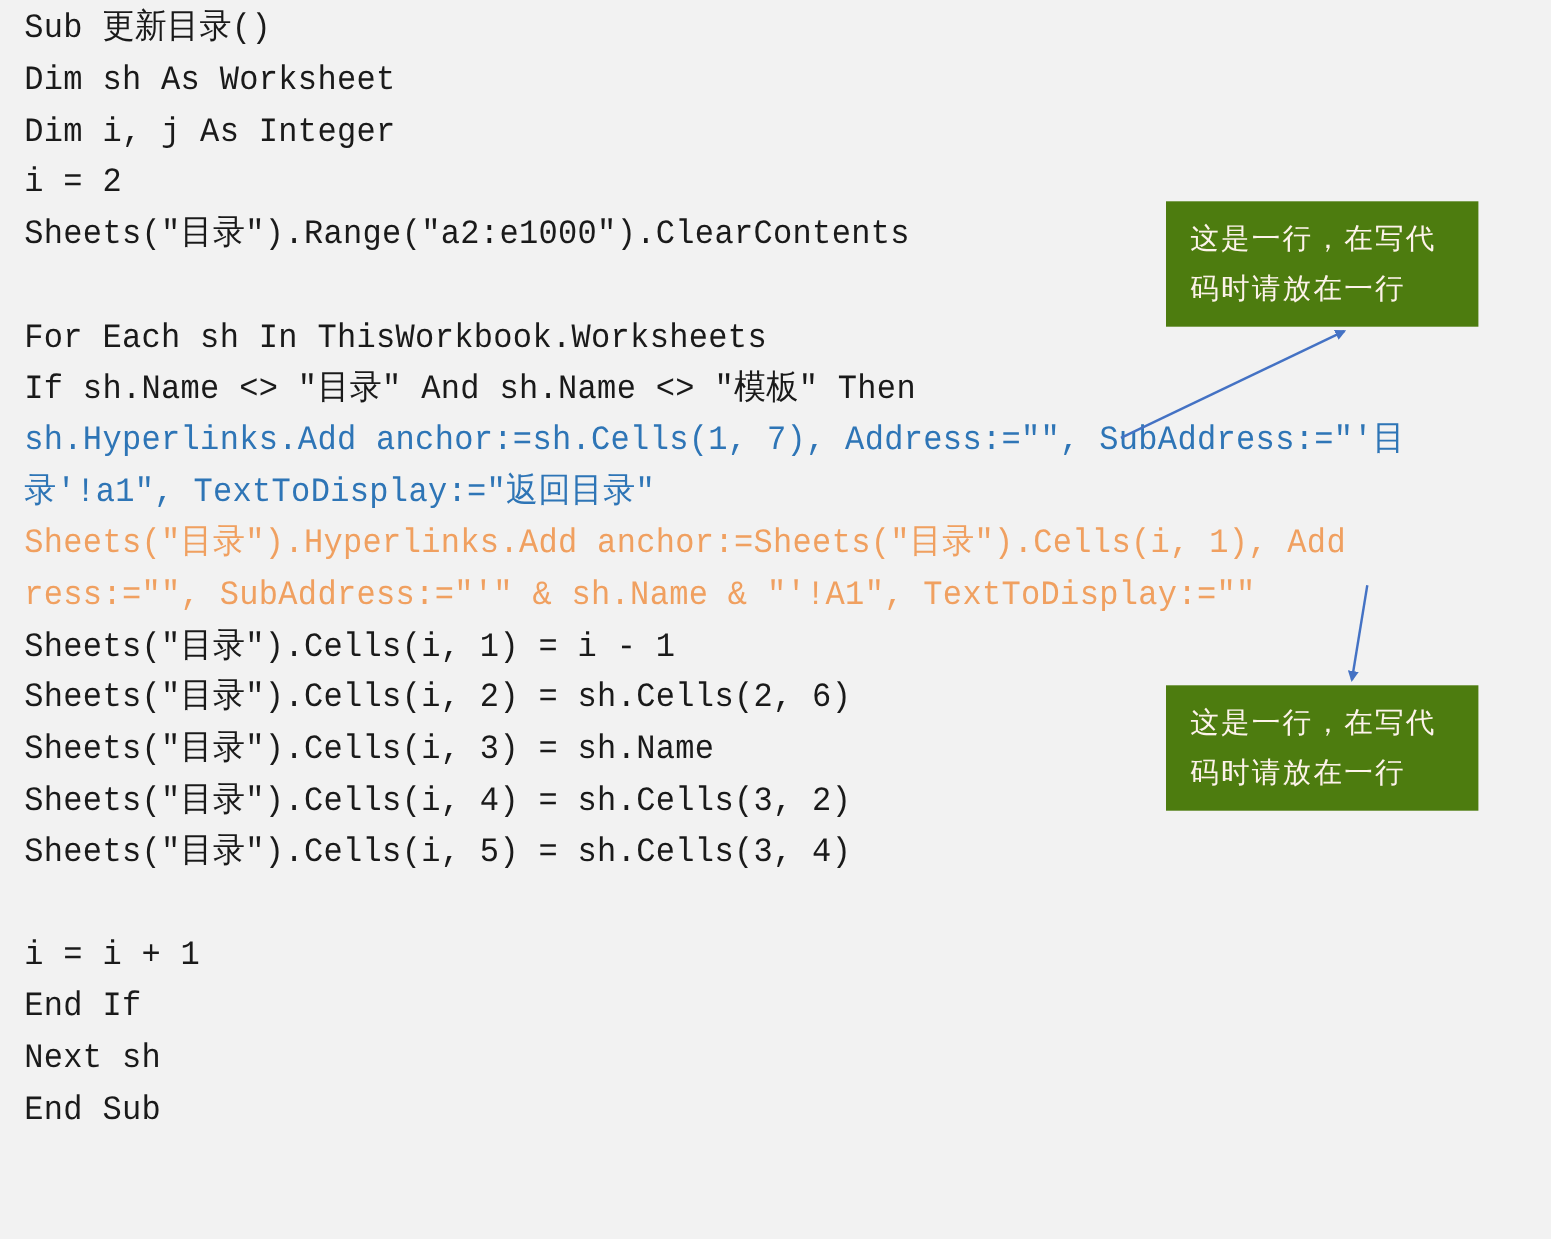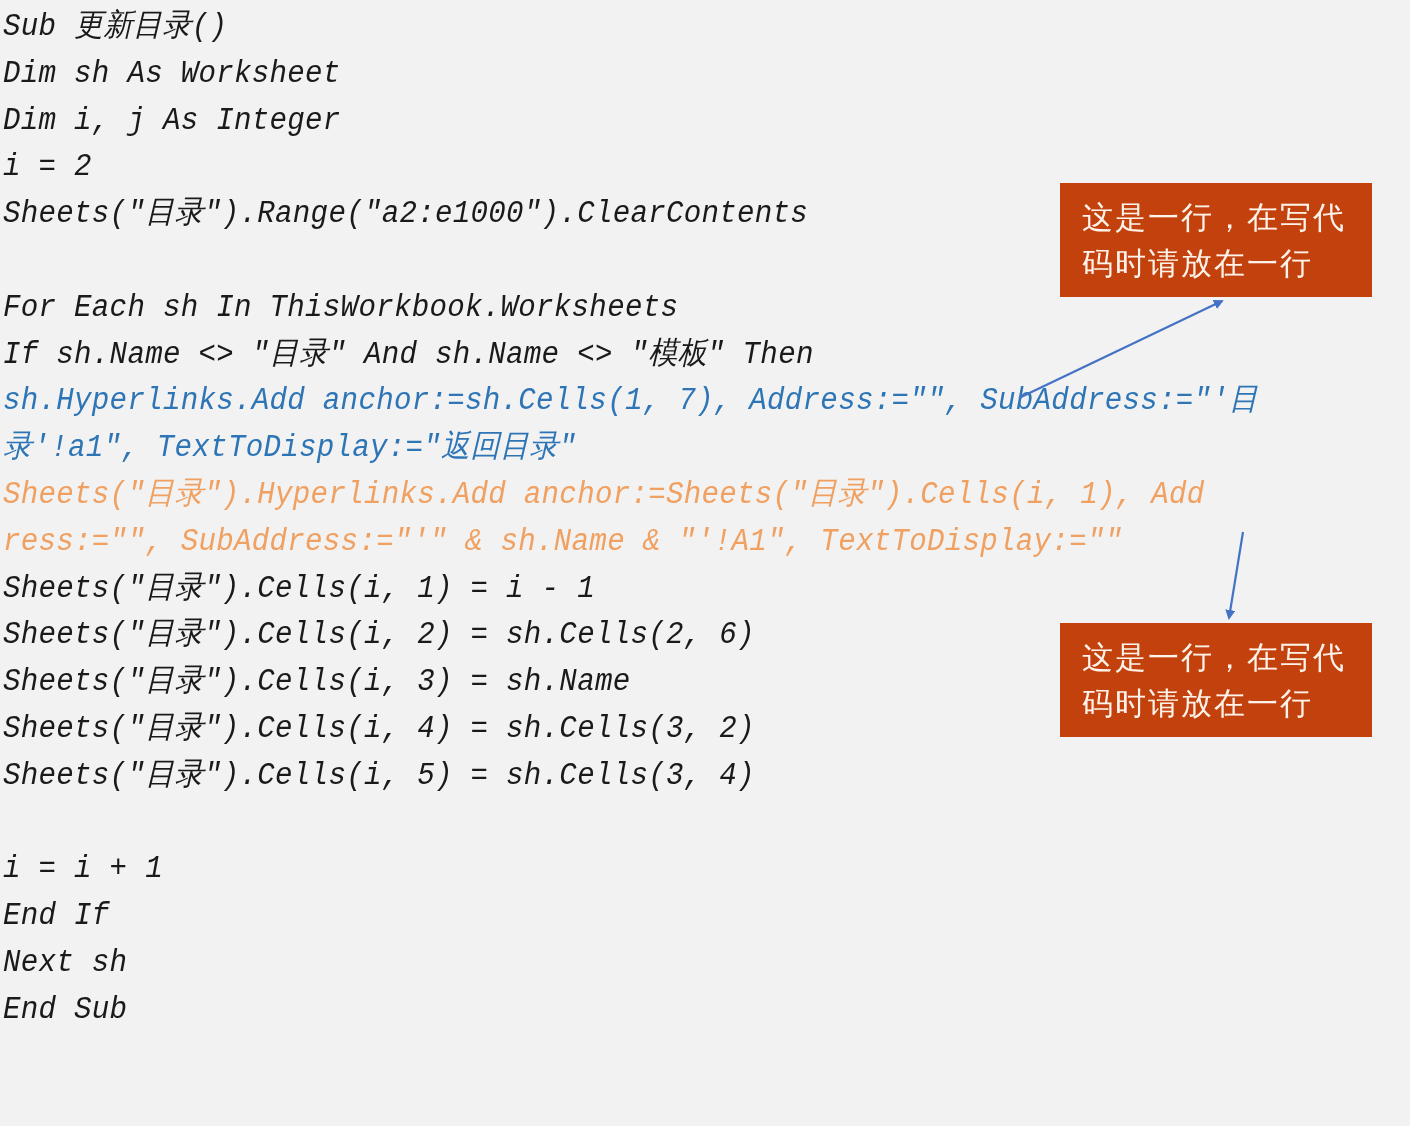--- a/index.html
+++ b/index.html
@@ -5,46 +5,45 @@
   html, body { margin: 0; padding: 0; }
   body {
     width: 1410px; height: 1126px;
     background: #f2f2f2;
     position: relative;
     overflow: hidden;
     font-family: "Liberation Mono", "DejaVu Sans Mono", monospace;
   }
   .code {
     position: absolute;
-    left: 3px; top: 4px;
+    left: 22px; top: 4px;
     width: 1340px;
-    font-style: italic;
   }
   .line {
     height: 46.8px;
     line-height: 46.8px;
     font-size: 31px;
     color: #1a1a1a;
     white-space: pre;
     letter-spacing: 0.3px;
     transform: scaleX(0.94);
     transform-origin: left center;
   }
   .line.blue { color: #2e75b6; }
   .line.orange { color: #f4a460; color: #f0a060; }
   .line.blank { }
   .note {
     position: absolute;
     left: 1060px;
-    width: 312px;
+    width: 284px;
     height: 114px;
-    background: #c2410c;
+    background: #4d7c0f;
     color: #fdf3ea;
     font-family: "DejaVu Sans", sans-serif;
-    font-size: 31px;
+    font-size: 26px;
     line-height: 46px;
     padding: 11px 0 0 22px;
     box-sizing: border-box;
     letter-spacing: 2px;
   }
   .note span { display: block; white-space: nowrap; }
   svg.arrows { position: absolute; left: 0; top: 0; pointer-events: none; }
 </style>
 </head>
 <body>

